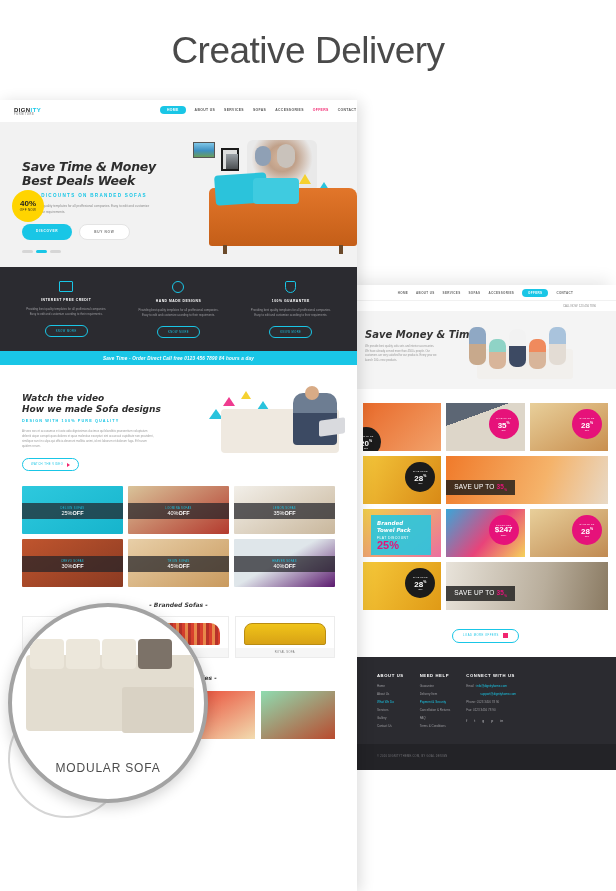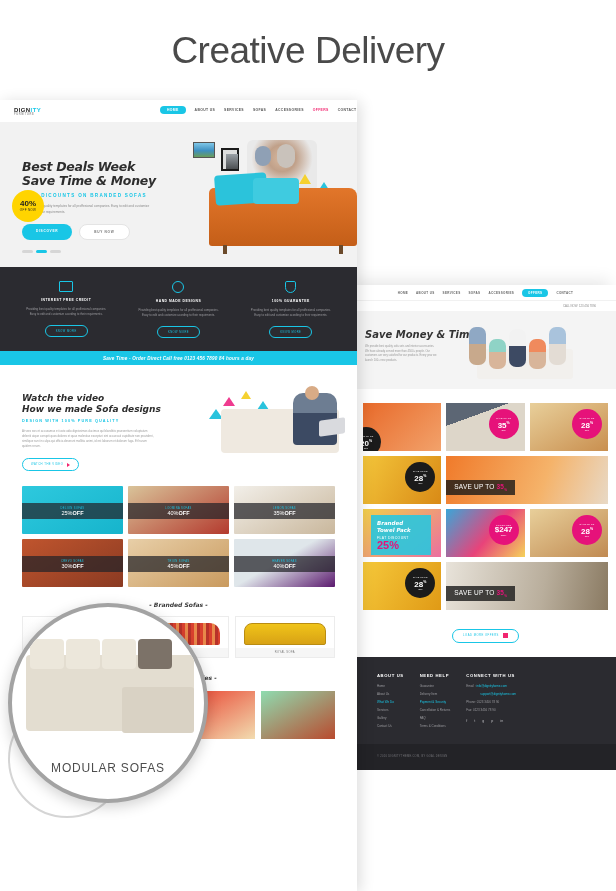--- a/index.html
+++ b/index.html
@@ -408,22 +408,22 @@
         <div class="leg"></div>
         <div class="leg2"></div>
       </div>
     </div>
     <div class="badge40">
       <b>40%</b>
       <s>OFF NOW</s>
     </div>
     <div class="hero-txt">
       <div class="hero-h">
+        <div>Save Time &amp; Money</div>
         <div>Best Deals Week</div>
-        <div>Save Time &amp; Money</div>
       </div>
       <div class="hero-sub">FLAT DICOUNTS ON BRANDED SOFAS</div>
       <div class="hero-p">Providing best quality templates for all proffesional companies. Easy to edit and customize acording to your requirements.</div>
       <div class="hero-btns">
         <span class="btn-a">DISCOVER</span>
         <span class="btn-b">BUY NOW</span>
       </div>
     </div>
     <div class="dots">
       <i></i>
@@ -546,14 +546,14 @@
 
 <div class="mag-ghost"></div>
 <div class="mag">
   <div class="mag-sofa">
     <div class="seat"></div>
     <div class="c1"></div>
     <div class="c2"></div>
     <div class="c3"></div>
     <div class="c4"></div>
   </div>
-  <div class="mag-label">MODULAR SOFAS</div>
+  <div class="mag-label">MODULAR SOFA</div>
 </div>
 
 </body></html>

